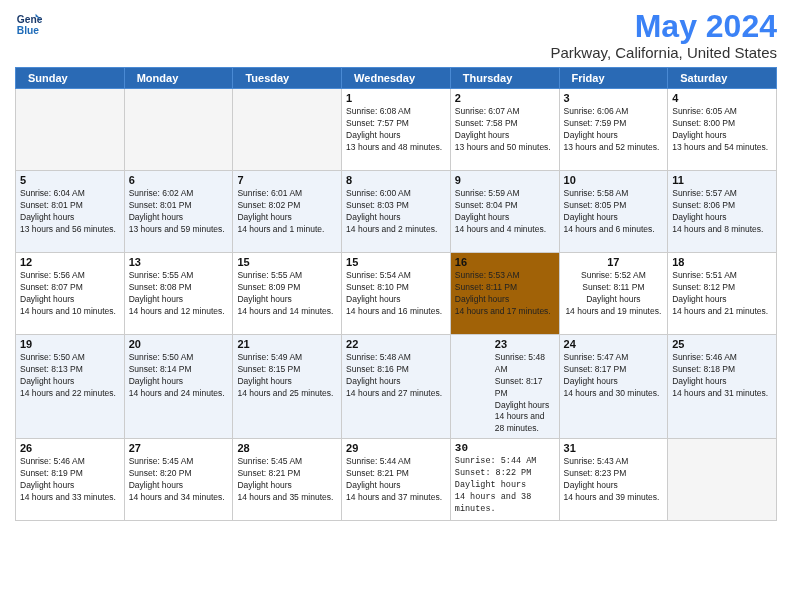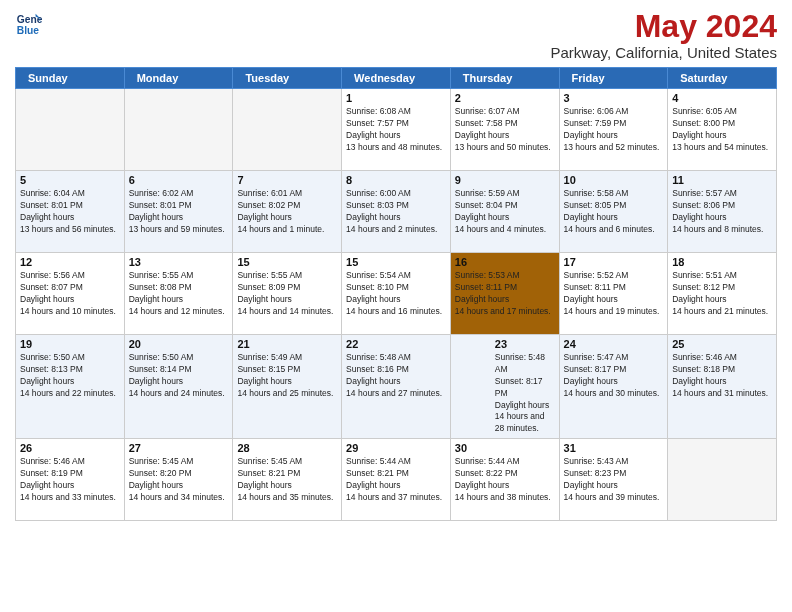--- a/index.html
+++ b/index.html
@@ -30,21 +30,21 @@
     .logo-icon {
       width: 28px;
       height: 28px;
     }
     .title-block {
       text-align: right;
     }
     .month-title {
       font-size: 32px;
       font-weight: bold;
-      color: #b91c1c;
+      color: #3b82f6;
       line-height: 1;
     }
     .location {
       font-size: 15px;
       color: #333;
       margin-top: 2px;
     }
     .calendar-table {
       width: 100%;
       border-collapse: collapse;
@@ -260,21 +260,21 @@
       </td>
           <td style="background: #a16207;">
         <div class="day-number">16</div>
         <div class="day-info">
           Sunrise: 5:53 AM<br>
           Sunset: 8:11 PM<br>
           Daylight hours<br>
           14 hours and 17 minutes.
         </div>
       </td>
-          <td style="background: rgb(255, 255, 255);">
+          <td style="background: rgb(255, 255, 255); text-align: center;">
         <div class="day-number">17</div>
         <div class="day-info">
           Sunrise: 5:52 AM<br>
           Sunset: 8:11 PM<br>
           Daylight hours<br>
           14 hours and 19 minutes.
         </div>
       </td>
           <td style="background: rgb(255, 255, 255); margin-left: 48px;">
         <div class="day-number">18</div>
@@ -381,21 +381,21 @@
       </td>
           <td style="background: rgb(255, 255, 255);">
         <div class="day-number">29</div>
         <div class="day-info">
           Sunrise: 5:44 AM<br>
           Sunset: 8:21 PM<br>
           Daylight hours<br>
           14 hours and 37 minutes.
         </div>
       </td>
-          <td style="background: rgb(255, 255, 255);">
+          <td style="background: rgb(255, 255, 255); font-family: Liberation Mono, monospace;">
         <div class="day-number">30</div>
         <div class="day-info">
           Sunrise: 5:44 AM<br>
           Sunset: 8:22 PM<br>
           Daylight hours<br>
           14 hours and 38 minutes.
         </div>
       </td>
           <td style="background: rgb(255, 255, 255);">
         <div class="day-number">31</div>

